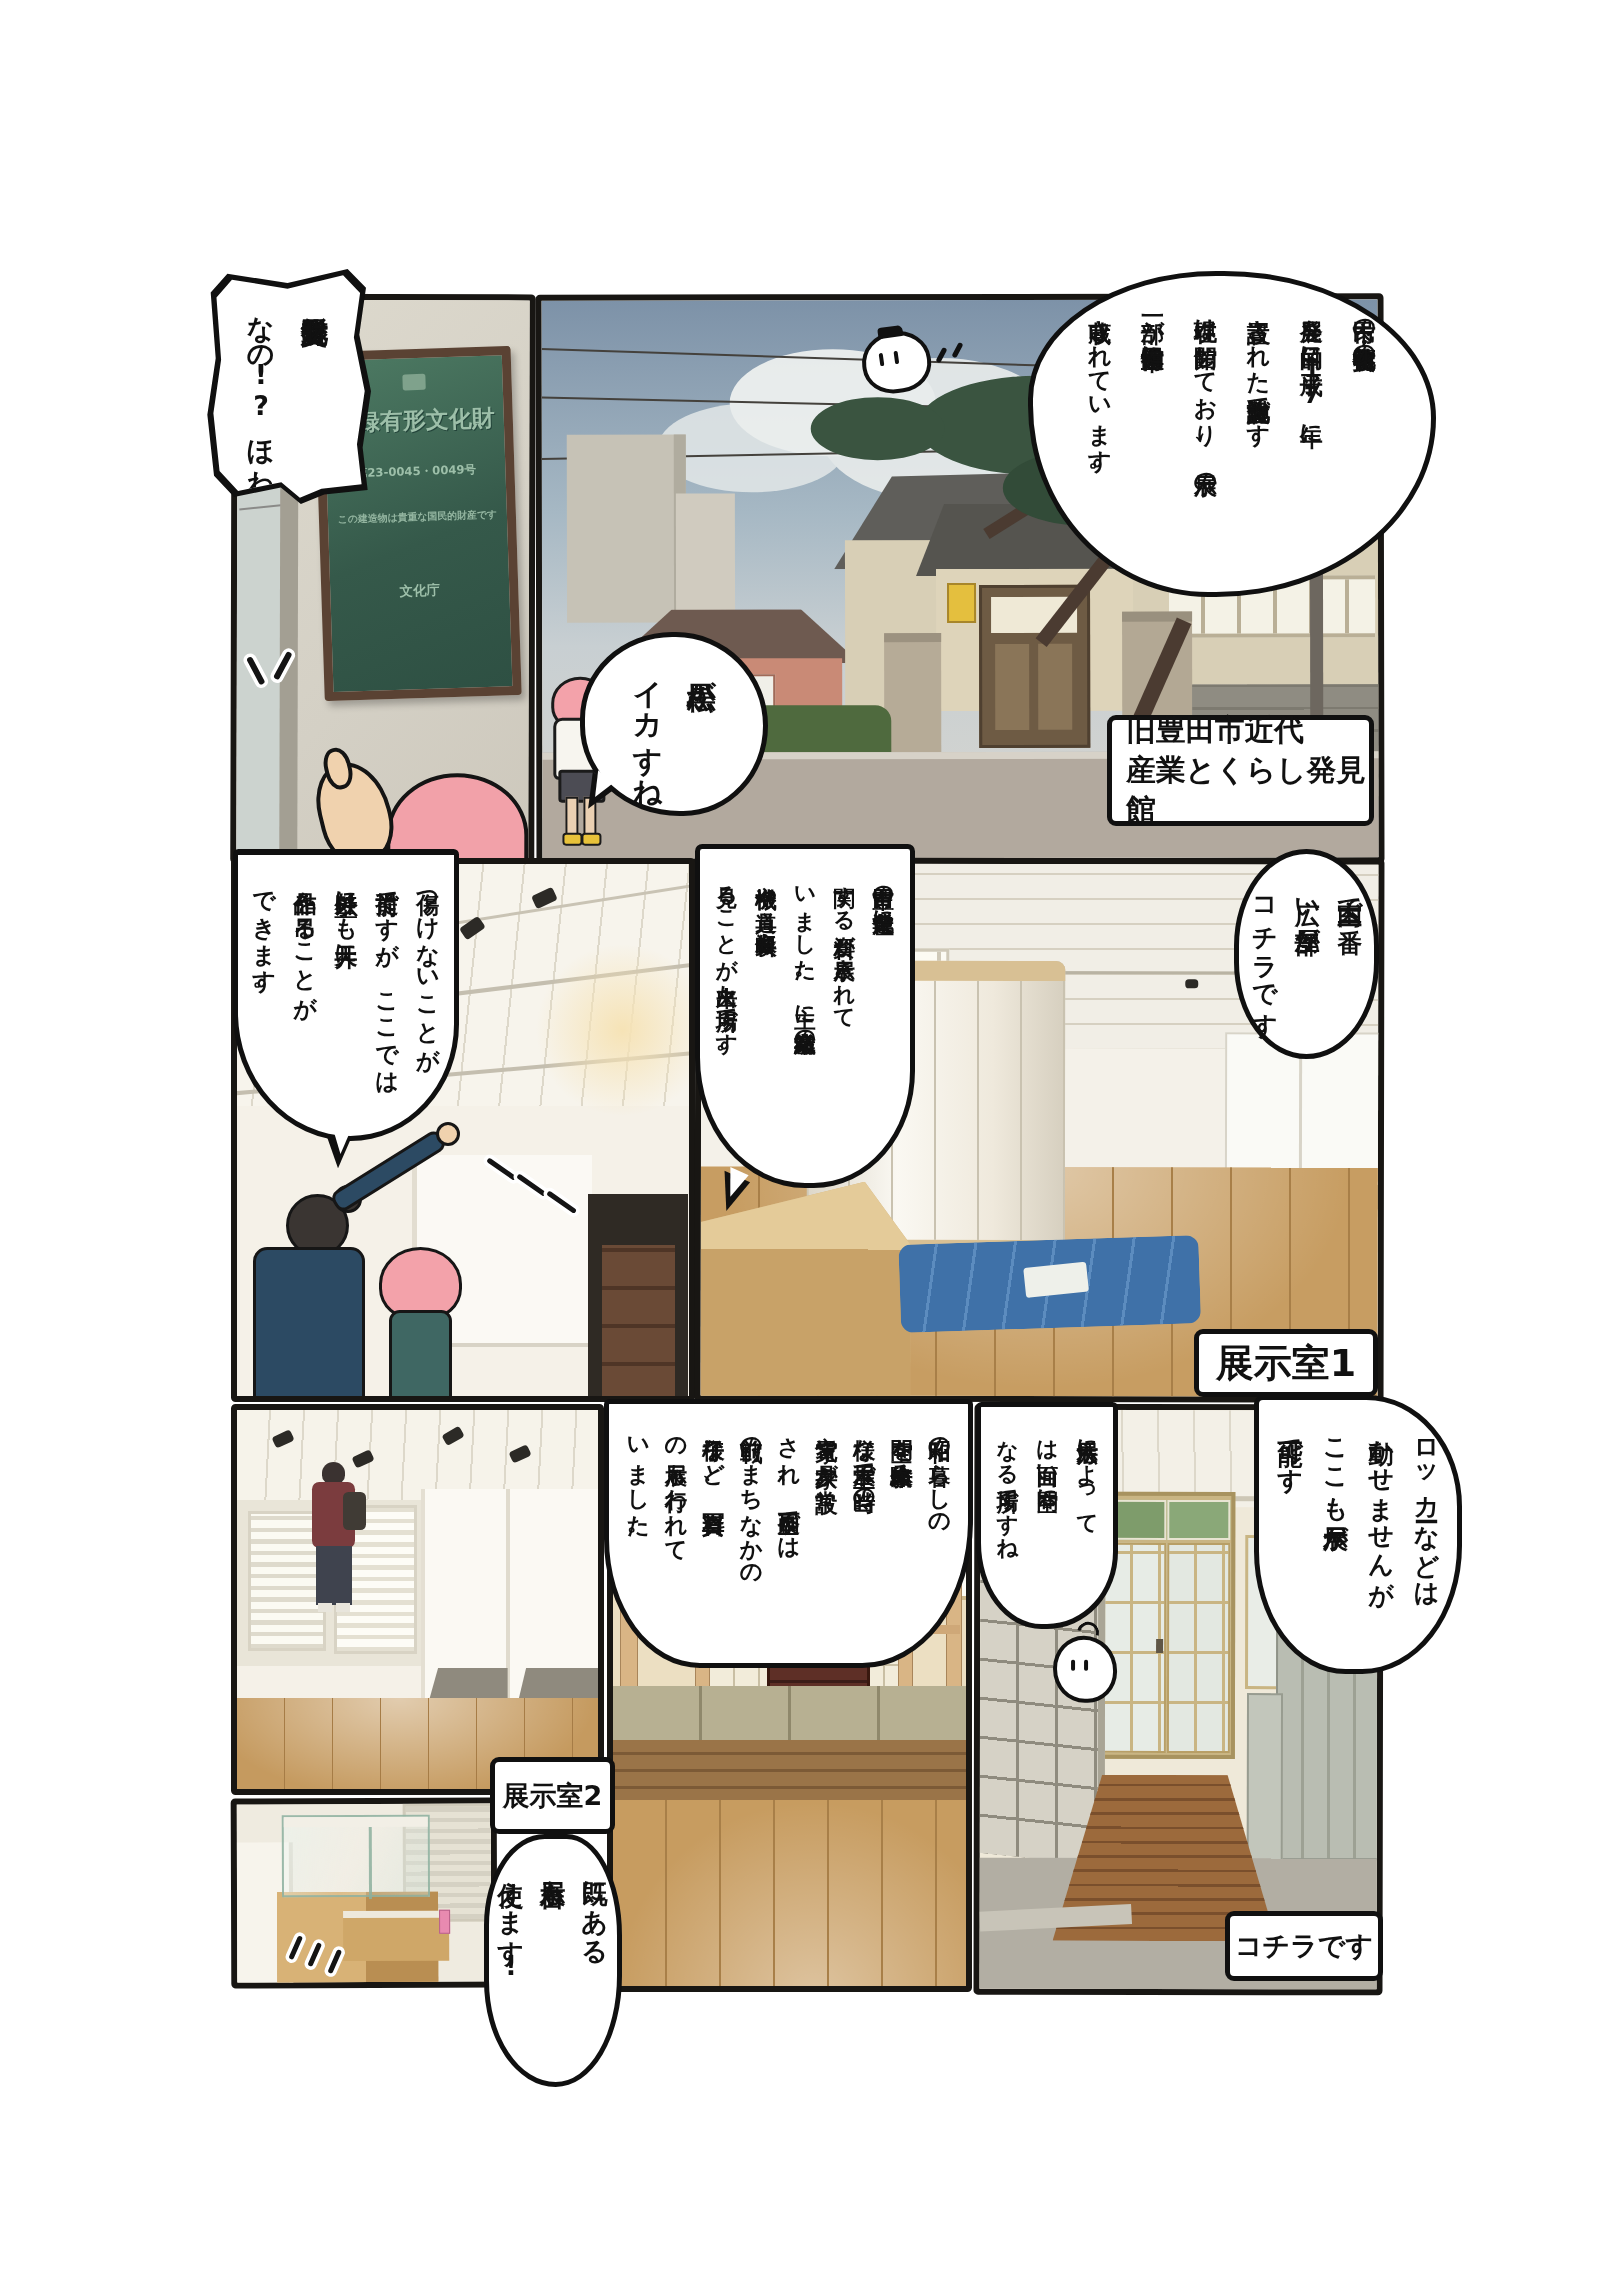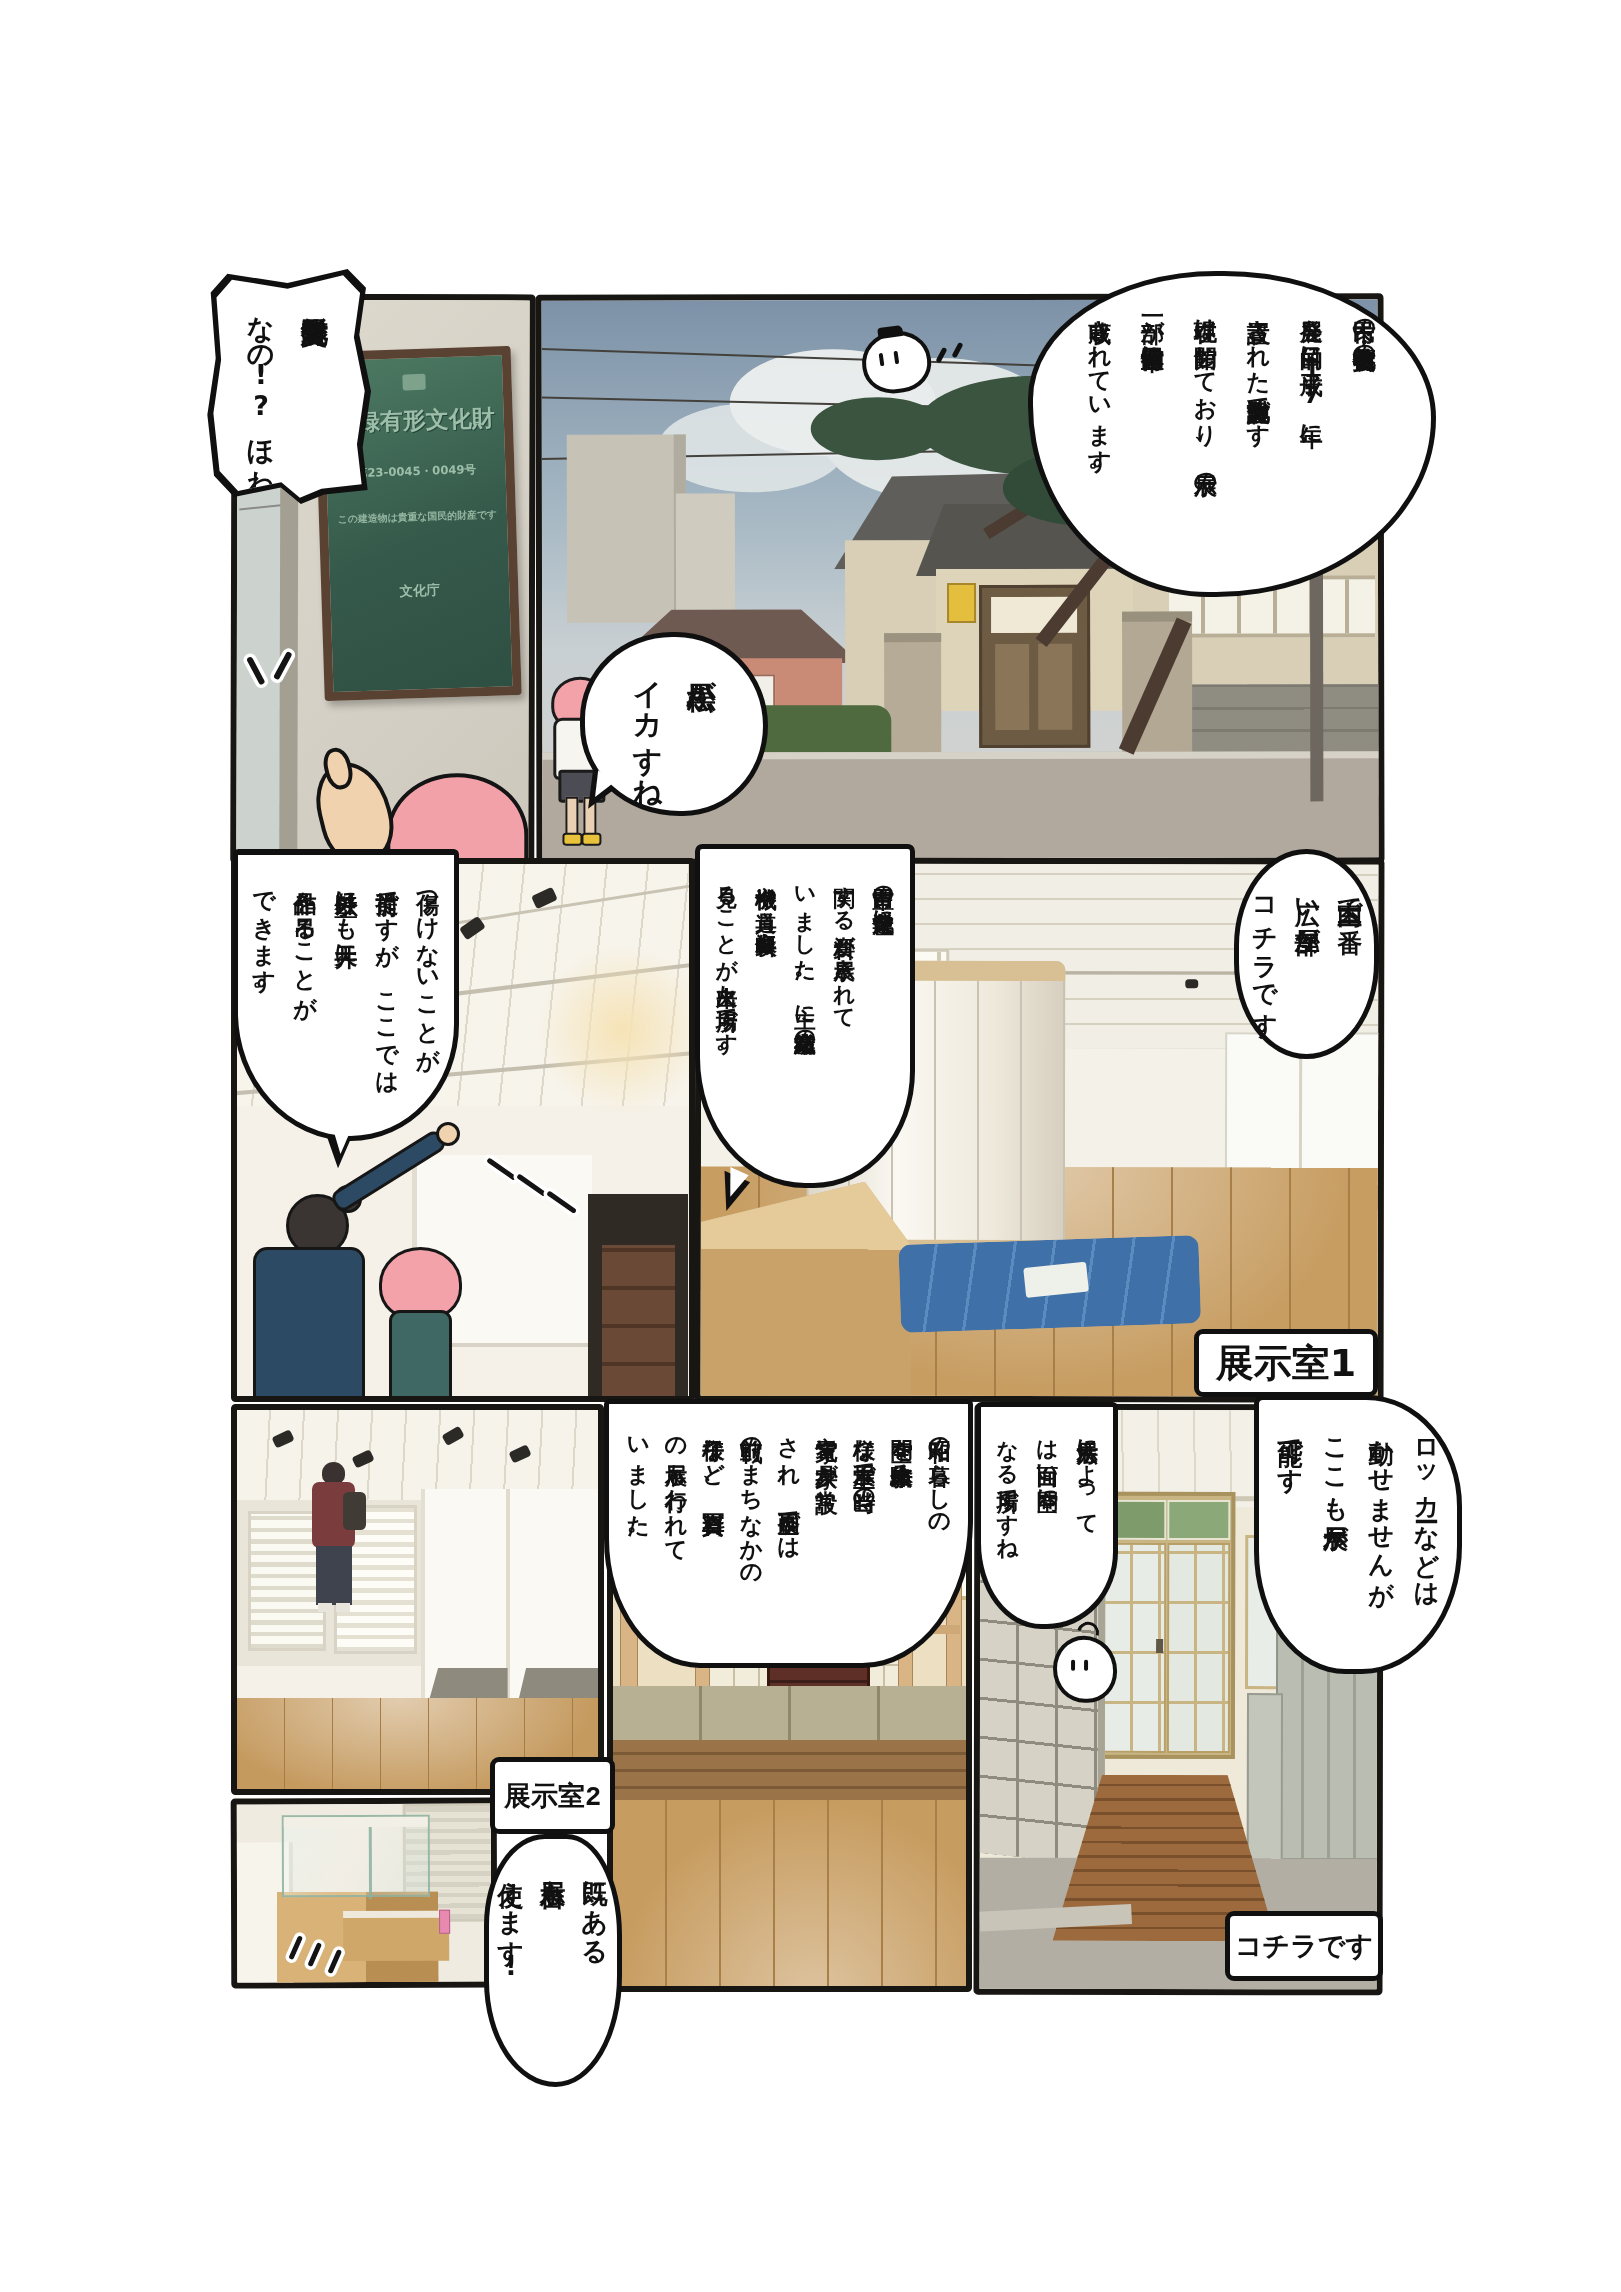--- a/index.html
+++ b/index.html
@@ -357,20 +357,24 @@
 収蔵されています。</div>
   </div>
 
   <div class="bubble" style="left:580px;top:632px;width:188px;height:184px;border-radius:50% 50% 46% 54%/48% 52% 50% 50%;">
     <div class="vtext" style="font-size:29px;line-height:1.85;padding-top:23px;">黒松が
 イカすね</div>
   </div>
   <div class="tailB" style="left:580px;top:777px;border-width:32px 9px 0 19.7px;border-color:#101010 transparent transparent transparent;transform:rotate(38deg);"></div>
   <div class="tailW" style="left:589px;top:774px;border-width:23px 6.3px 0 14.3px;border-color:#fff transparent transparent transparent;transform:rotate(38deg);"></div>
 
+  <div class="label" style="left:1107px;top:715px;width:267px;height:111px;justify-content:flex-start;padding-left:14.3px;">
+    <div style="font-size:29.6px;line-height:1.35;font-weight:800;white-space:pre-line;">旧豊田市近代
+産業とくらし発見館</div>
+  </div>
 
   <div class="bubble" style="left:233px;top:849px;width:226px;height:292px;
        border-radius:5.4px 5.4px 48% 52%/5.4px 5.4px 40% 44%;border-top-width:6.3px;">
     <div class="vtext" style="font-size:23px;line-height:1.78;padding-top:19.7px;">傷つけないことが
 前提ですが、ここでは
 壁以外にも天井に
 作品を吊ることが
 できます。</div>
   </div>
   <div class="tailB" style="left:322px;top:1130px;border-width:38px 12.5px 0 18px;border-color:#101010 transparent transparent transparent;transform:rotate(6deg);"></div>
@@ -419,21 +423,21 @@
 
   <div class="bubble" style="left:1254px;top:1395px;width:208px;height:279px;
        border-radius:9px 46% 48% 44%/9px 40% 46% 44%;">
     <div class="vtext" style="font-size:25px;line-height:1.82;padding-top:21.5px;">ロッカーなどは
 動かせませんが
 ここも展示が
 可能です</div>
   </div>
 
   <div class="label" style="left:490px;top:1757px;width:125px;height:77px;">
-    <div style="font-size:27px;font-weight:800;font-family:Liberation Mono, monospace;">展示室2</div>
+    <div style="font-size:27px;font-weight:800;">展示室2</div>
   </div>
 
   <div class="bubble" style="left:484px;top:1834px;width:138px;height:253px;
        border-radius:44% 40% 48% 52%/36% 40% 44% 42%;">
     <div class="vtext" style="font-size:26px;line-height:1.62;padding-top:23px;">既にある
 展示台も
 使えます!</div>
   </div>
 
   <div class="label" style="left:1225px;top:1911px;width:158px;height:70px;">

